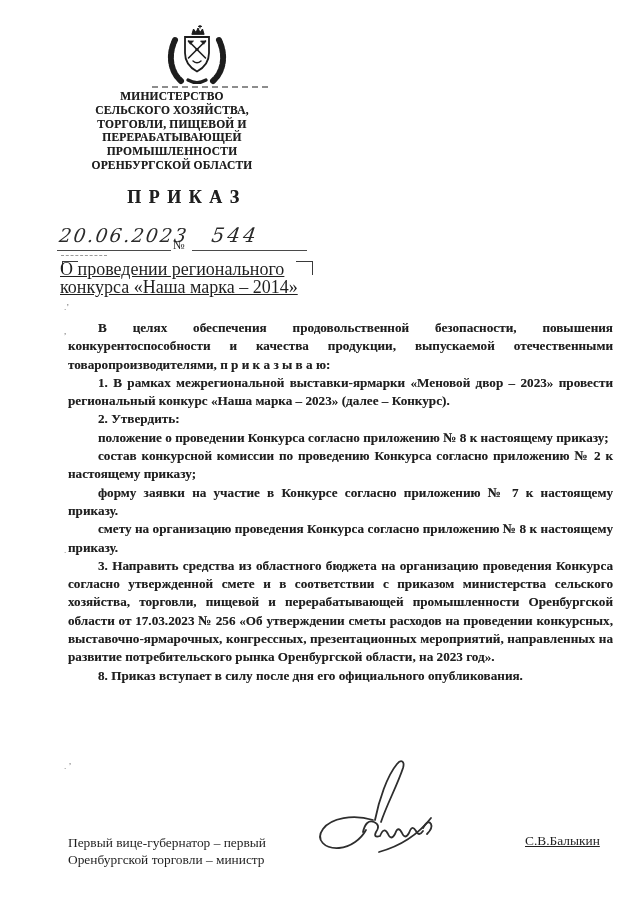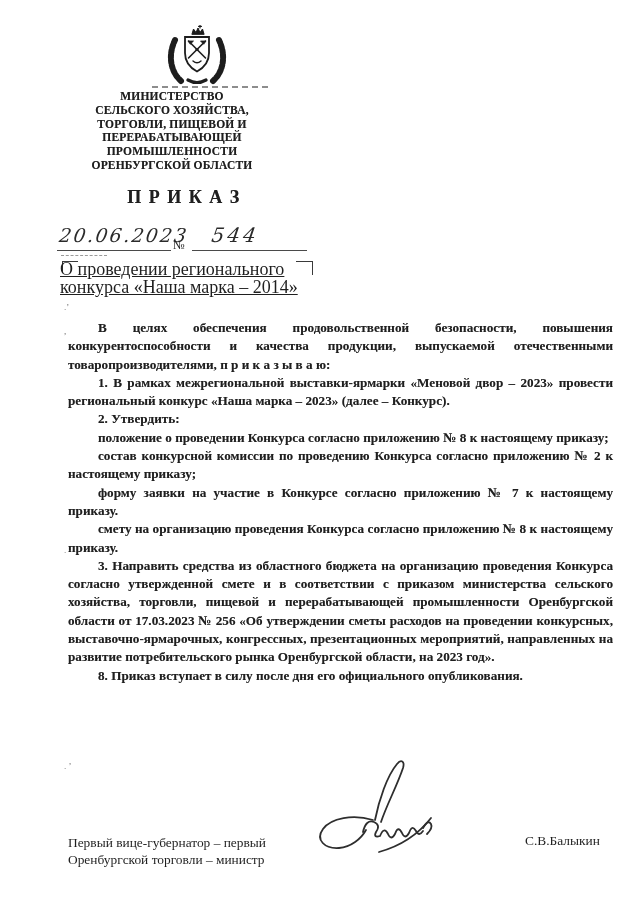--- a/index.html
+++ b/index.html
@@ -60,21 +60,21 @@
   .body-text p {
     margin: 0; text-indent: 30px;
     text-align: justify; text-align-last: left; font-weight: bold;
   }
   
   .sig-post {
     position: absolute; left: 68px; top: 790px; width: 300px;
     font-size: 13.4px; line-height: 17.2px; margin-top: 44px;
   }
   .sig-mark { position: absolute; left: 305px; top: 756px; width: 140px; height: 102px; }
-  .sig-name { position: absolute; left: 525px; top: 833px; font-size: 13.4px; }
+  .sig-name { position: absolute; left: 525px; top: 833px; font-size: 13.4px; text-decoration: underline; }
   
   .artifact { position: absolute; color: #6f6f6f; font-size: 9px; line-height: 9px; }
 </style>
 </head>
 <body>
 
 <div class="page">
 
   <div class="emblem">
     <svg viewBox="0 0 68 60" width="68" height="60" xmlns="http://www.w3.org/2000/svg">

